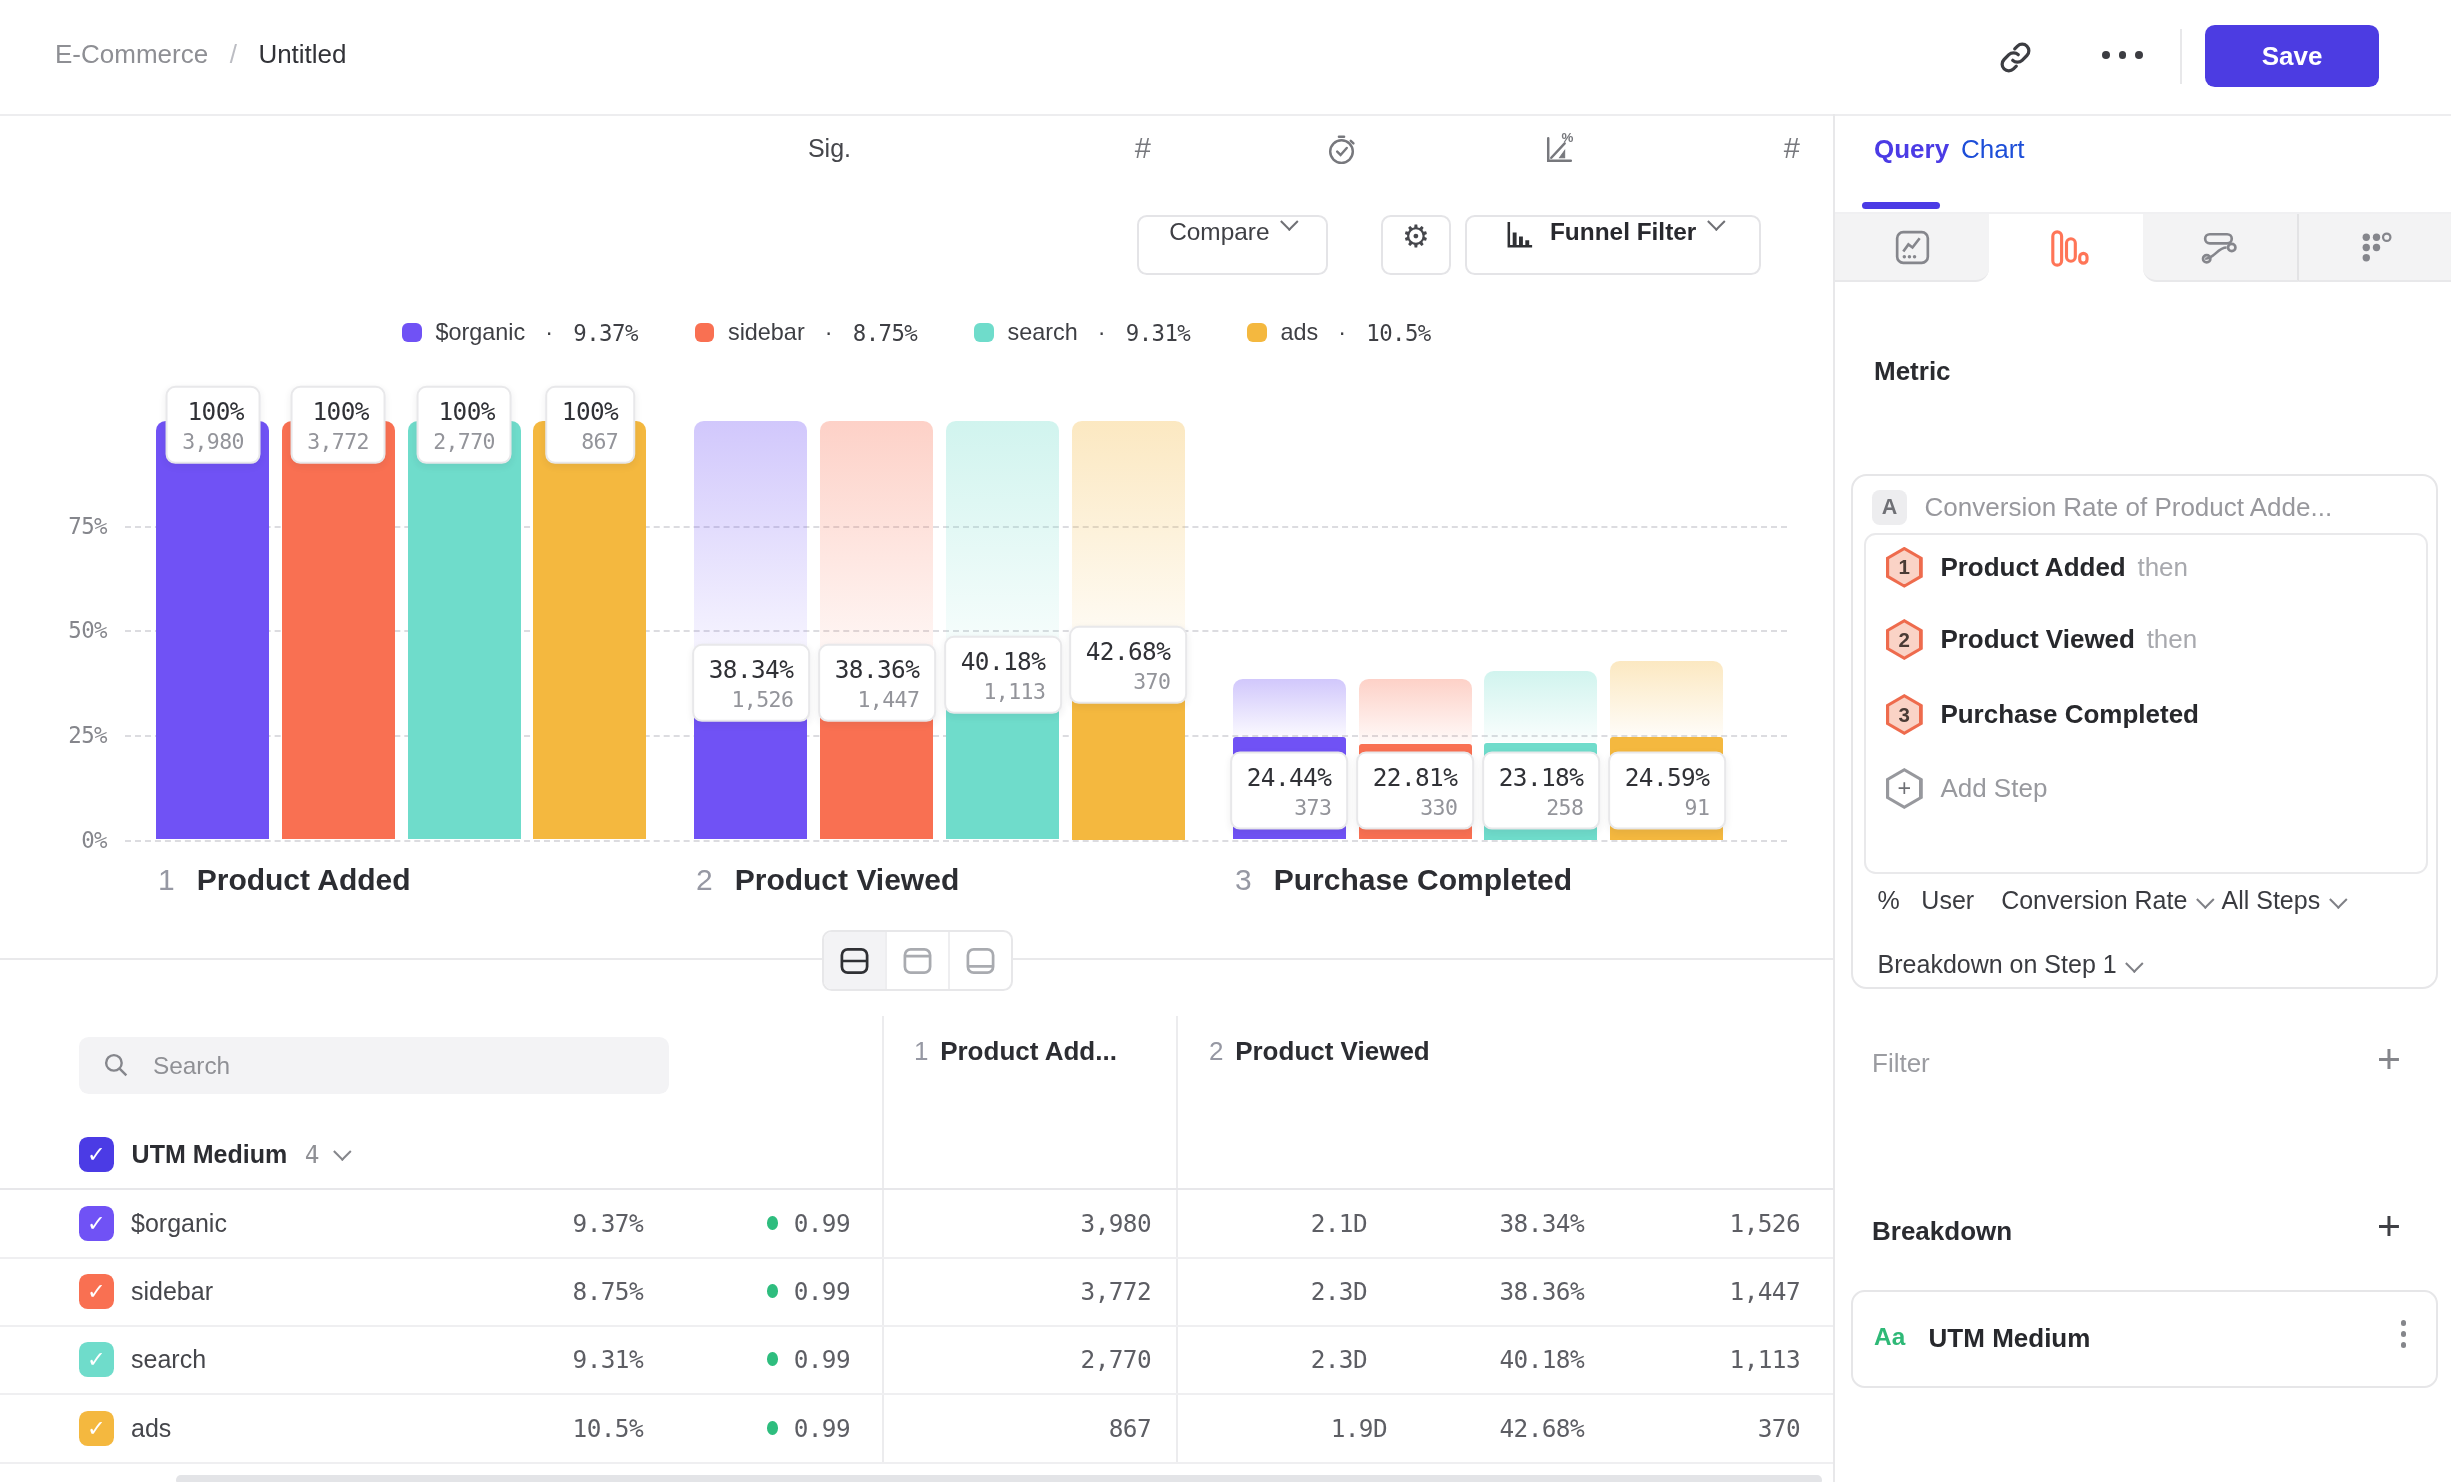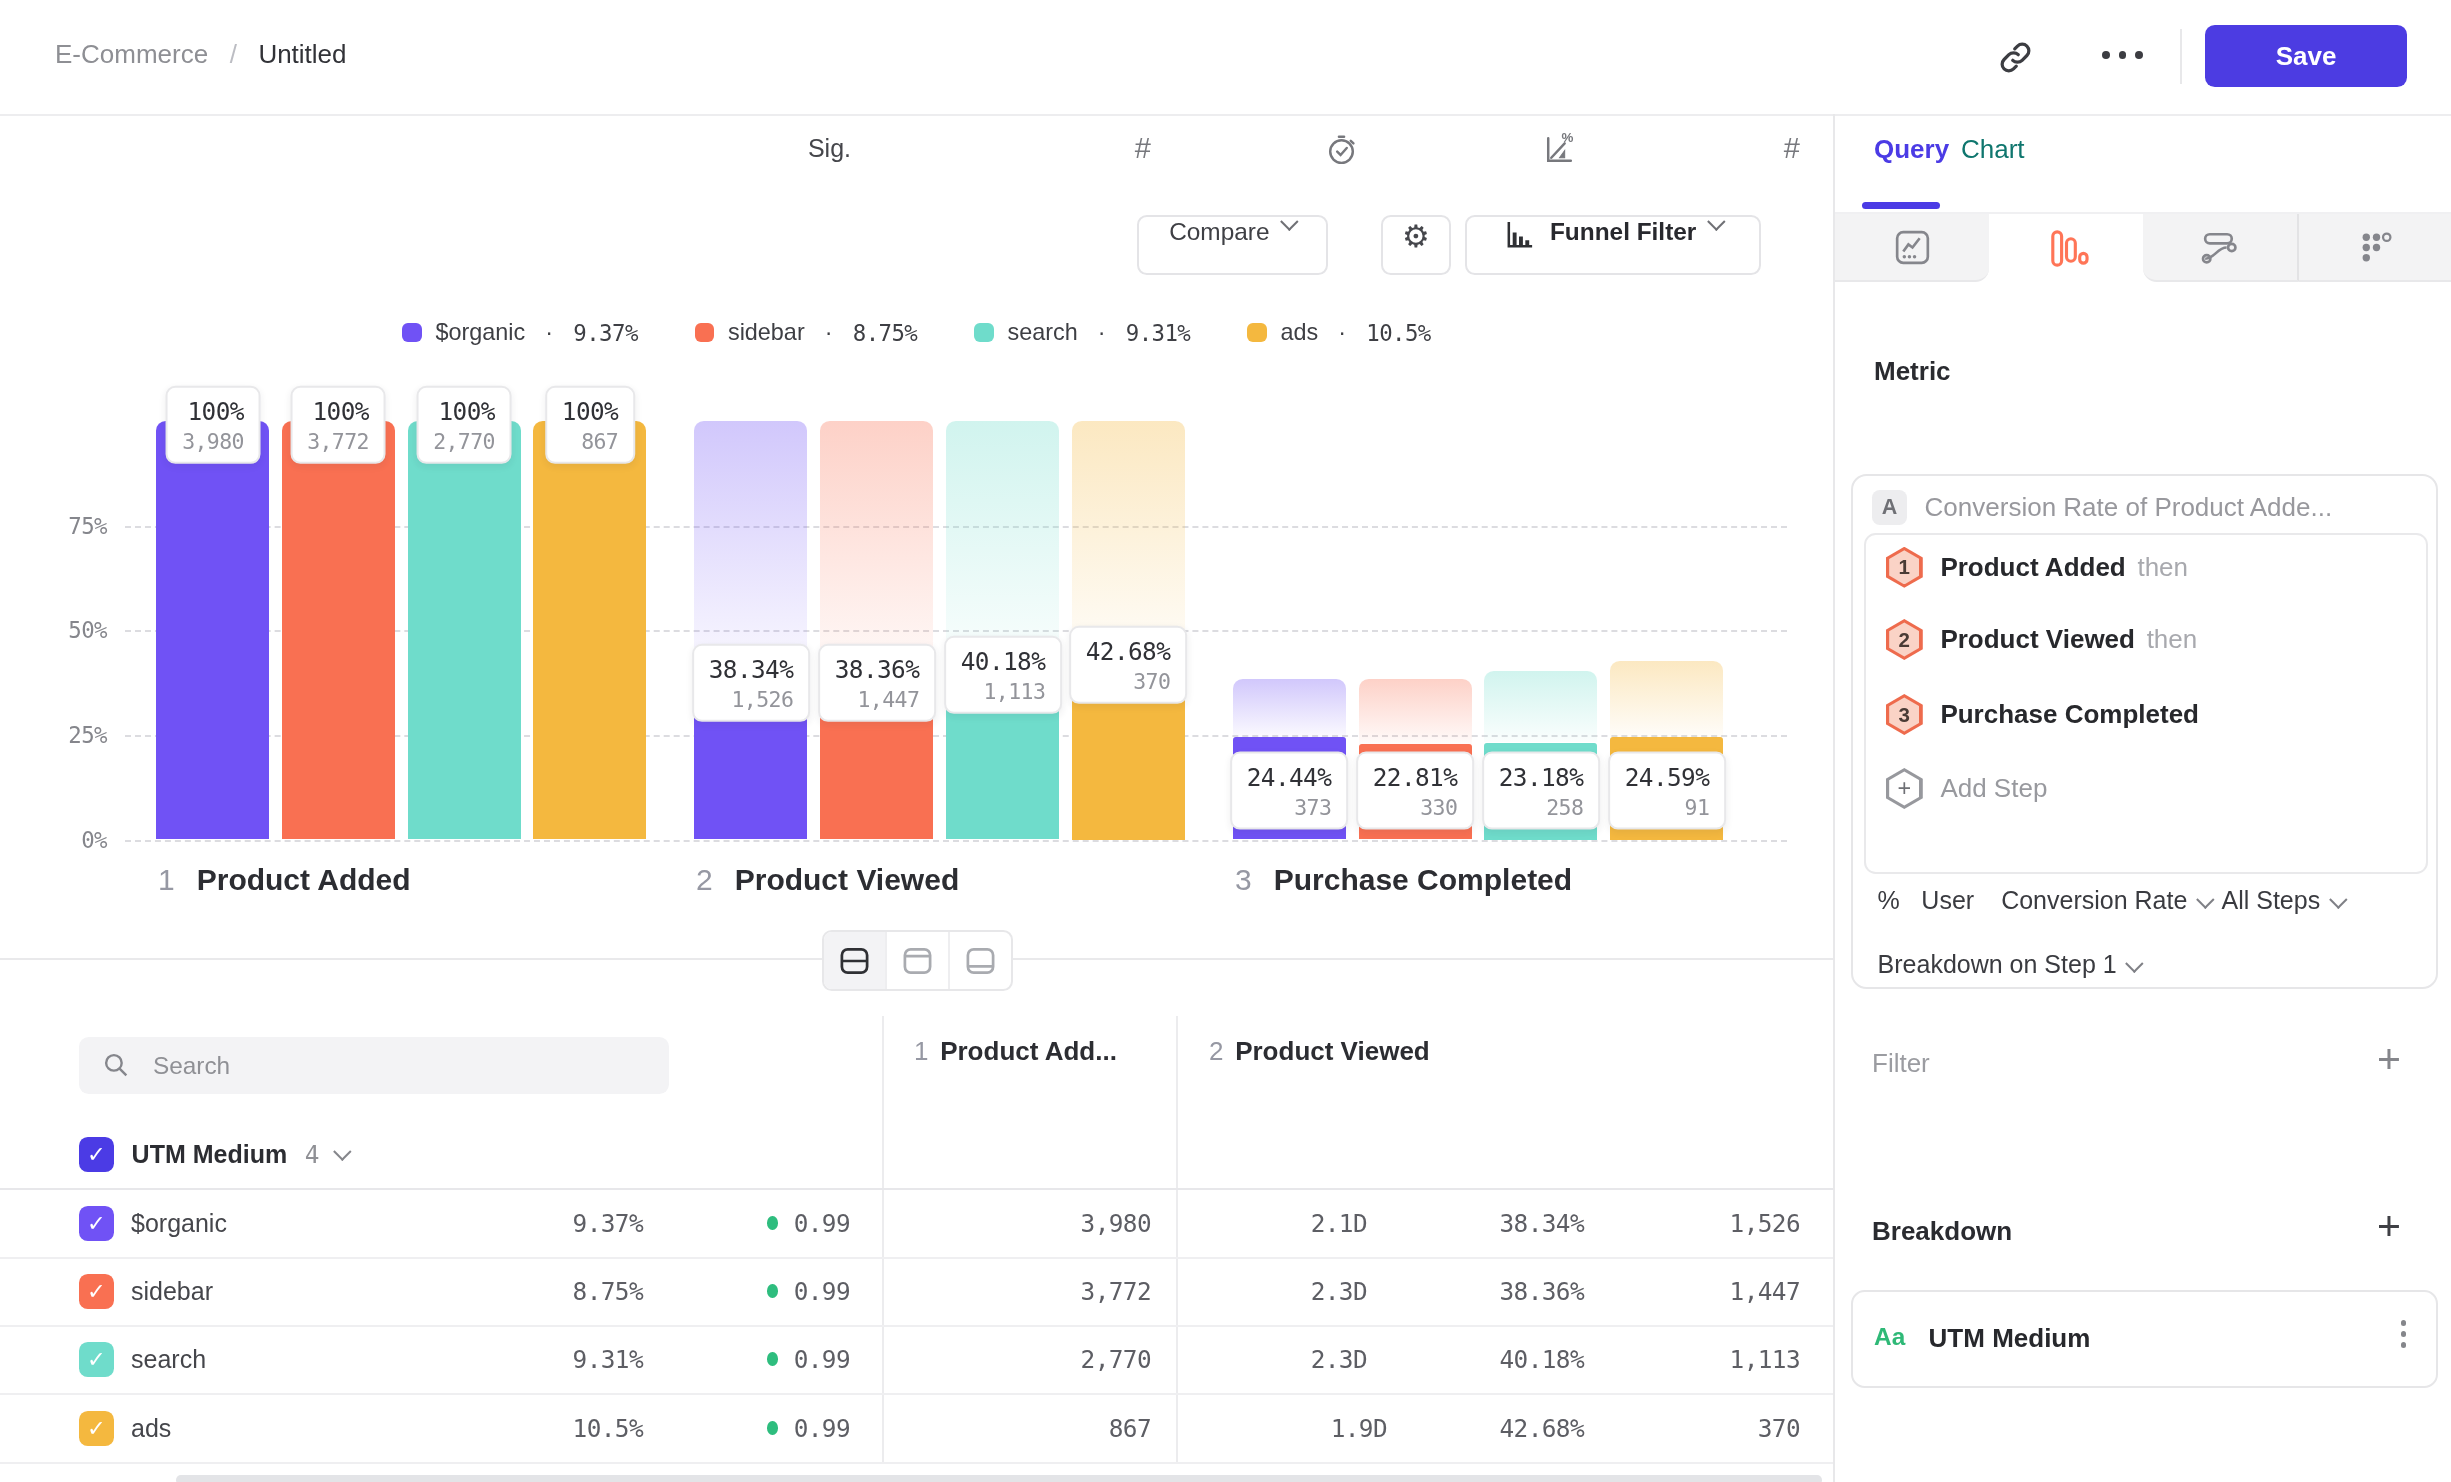--- a/index.html
+++ b/index.html
@@ -9,21 +9,21 @@
   .r{display:flex;align-items:center;}
   .mono{font-family:"DejaVu Sans Mono",monospace;letter-spacing:-0.6px;}
   .chev{display:inline-block;width:10.7px;height:10.7px;border-right:2.5px solid currentColor;
         border-bottom:2.5px solid currentColor;transform:rotate(45deg) translate(-2px,-2px);}
   
   .topbar{position:absolute;left:0;top:0;width:2452px;height:114px;border-bottom:2px solid #ededef;background:#fff;}
   .crumb{font-size:26px;}
   .crumb .sec{color:#8e8f94;} .crumb .sep{color:#bcbdc3;margin:0 21.5px;} .crumb .page{color:#323338;font-weight:500;}
   .iconbtn{color:#3c3d42;cursor:pointer;}
   .savebtn{background:#4C3CE2;color:#fff;border:none;border-radius:9.8px;font-size:26px;font-weight:600;
-           width:202px;height:62px;font-family:inherit;cursor:pointer;}
+           width:174px;height:62px;font-family:inherit;cursor:pointer;}
   
   .seg{position:absolute;left:55px;top:101px;height:57px;border:2px solid #e4e4e7;border-radius:9.8px;
        display:flex;align-items:stretch;background:#fff;overflow:hidden;}
   .seg .it{display:flex;align-items:center;gap:11.7px;padding:0 24.4px;font-size:24.4px;color:#7f8087;
            border-right:2px solid #efeff1;cursor:pointer;white-space:nowrap;}
   .seg .it:last-child{border-right:none;}
   .seg .it.sel{background:#f4f4f6;color:#28292e;font-weight:600;}
   .btn{border:2px solid #e4e4e7;border-radius:9.8px;background:#fff;display:flex;align-items:flex-start;
        justify-content:center;gap:13.7px;font-size:24.4px;color:#3f4045;cursor:pointer;font-family:inherit;}
   
@@ -375,21 +375,21 @@
       <div class="cell num" style="left:1176px;width:191px;padding-left:20px;">1.9D</div>
       <div class="cell num" style="left:1367px;width:217px;">42.68%</div>
       <div class="cell num" style="left:1584px;width:216px;">370</div>
     </div>
 
     <div class="strip"></div>
   </div>
 
   <aside class="panel">
     <div class="ptab" style="left:39px;color:#4B3BE5;font-weight:600;">Query</div>
-    <div class="ptab" style="left:126px;color:#0f766e;text-align:center;">Chart</div>
+    <div class="ptab" style="left:126px;color:#1d4ed8;text-align:center;">Chart</div>
     <div class="punder"></div>
 
     <div class="icontabs">
       <div class="icontab rr">
         <svg width="45" height="45" viewBox="0 0 44 44" fill="none" stroke="currentColor" stroke-width="2.6">
           <rect x="7" y="7" width="30" height="30" rx="6"></rect>
           <path d="M13 26l5-7 4 3 7-9"></path>
           <circle cx="14" cy="31" r="1.7" fill="currentColor" stroke="none"></circle>
           <circle cx="19" cy="31" r="1.7" fill="currentColor" stroke="none"></circle>
           <circle cx="24" cy="31" r="1.7" fill="currentColor" stroke="none"></circle>

